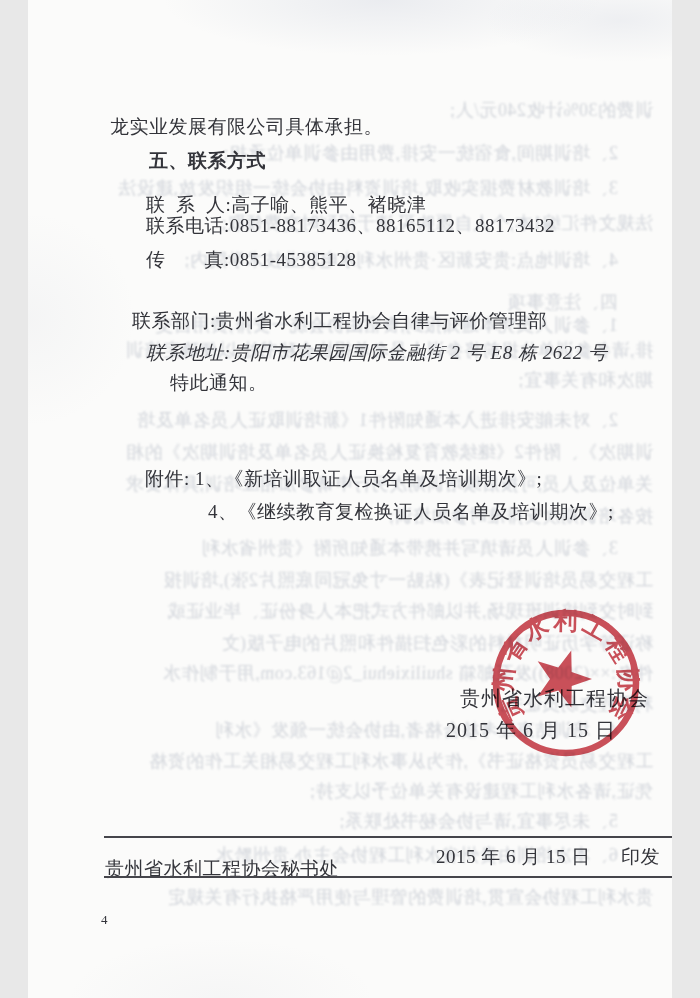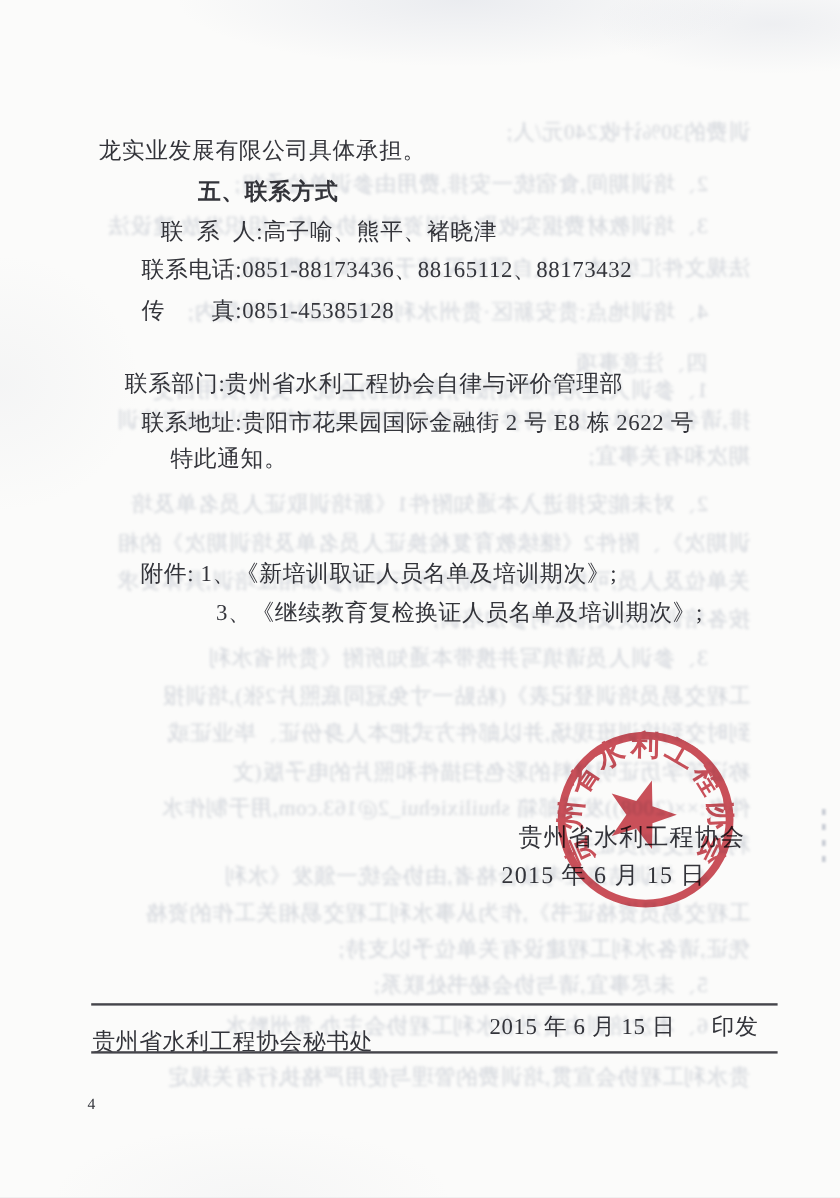--- a/index.html
+++ b/index.html
@@ -1,28 +1,28 @@
 <!DOCTYPE html>
 <html><head>
 <meta charset="utf-8">
 <style>
   html,body{margin:0;padding:0;background:#e8e8e8;}
   .page{
-    position:relative;width:700px;height:998px;margin:0 auto;overflow:hidden;
+    position:relative;width:644px;height:998px;margin:0 auto;overflow:hidden;
     background:
       radial-gradient(55% 9% at 55% 0%, rgba(148,158,186,.16), transparent 62%),
       radial-gradient(35% 7% at 92% 2%, rgba(148,158,186,.13), transparent 60%),
       radial-gradient(28% 18% at 0% 32%, rgba(158,164,182,.07), transparent 60%),
       radial-gradient(40% 10% at 30% 100%, rgba(158,164,182,.06), transparent 60%),
       #fbfbfa;
     font-family:"Liberation Serif","DejaVu Serif",serif;
     color:#33343a;
   }
   .ln{position:absolute;font-size:19px;line-height:22px;white-space:pre;letter-spacing:.5px;}
-  .bold{font-weight:bold;margin-left:44px;}
+  .bold{font-weight:bold;}
   .bleed{position:absolute;left:0;top:0;width:700px;height:998px;transform:scaleX(-1);pointer-events:none;}
   .bleed div{
     position:absolute;font-size:18px;white-space:pre;color:#8a93a4;
     opacity:.36;filter:blur(1.3px);letter-spacing:.5px;line-height:20px;
   }
   .rule{position:absolute;left:76px;width:572px;height:2px;background:#45454b;}
   .pagenum{position:absolute;font-size:13px;letter-spacing:0;}
   .stamp{position:absolute;left:458px;top:603px;width:160px;height:160px;mix-blend-mode:multiply;opacity:.92;}
   .artifact{position:absolute;left:685px;top:674px;width:3px;height:46px;
     background:repeating-linear-gradient(180deg,rgba(120,130,152,.4) 0 5px,transparent 5px 13px);
@@ -58,29 +58,29 @@
       <div style="top: 751px; left: 75px;">工程交易员资格证书》,作为从事水利工程交易相关工作的资格</div>
       <div style="top: 781px; left: 75px;">凭证,请各水利工程建设有关单位予以支持;</div>
       <div style="top: 811px; left: 110px;">5、未尽事宜,请与协会秘书处联系;</div>
       <div style="top: 845px; left: 110px;">6、本次培训由贵州省水利工程协会主办,贵州黔水</div>
       <div style="top: 887px; left: 75px;">贵水利工程协会宣贯,培训费的管理与使用严格执行有关规定</div>
     </div>
 
   <div class="ln" style="top:116px;left:82px;">龙实业发展有限公司具体承担。</div>
   <div class="ln bold" style="top:150px;left:121px;">五、联系方式</div>
 
-  <div class="ln" style="top:183px;left:118px;margin-left:16px;">联  系  人:高子喻、熊平、褚晓津</div>
+  <div class="ln" style="top:194px;left:118px;">联  系  人:高子喻、熊平、褚晓津</div>
   <div class="ln" style="top:215px;left:118px;">联系电话:0851-88173436、88165112、88173432</div>
   <div class="ln" style="top:249px;left:118px;">传　　真:0851-45385128</div>
   <div class="ln" style="top:310px;left:104px;">联系部门:贵州省水利工程协会自律与评价管理部</div>
-  <div class="ln" style="top:342px;left:118px;">联系地址:贵阳市花果园国际金融街 2 号 E8 栋 2622 号</div>
+  <div class="ln" style="top:342px;left:118px;font-style:italic;">联系地址:贵阳市花果园国际金融街 2 号 E8 栋 2622 号</div>
   <div class="ln" style="top:372px;left:118px;margin-left:24px;">特此通知。</div>
 
   <div class="ln" style="top:468px;left:117px;">附件: 1、《新培训取证人员名单及培训期次》;</div>
-  <div class="ln" style="top:501px;left:180px;">3、《继续教育复检换证人员名单及培训期次》;</div>
+  <div class="ln" style="top:501px;left:180px;">4、《继续教育复检换证人员名单及培训期次》;</div>
 
   <div class="ln sig" style="top:687px;left:432px;font-size:20px;">贵州省水利工程协会</div>
   <div class="ln sig" style="top:719px;left:418px;font-size:20px;">2015 年 6 月 15 日</div>
 
   <svg class="stamp" viewBox="0 0 160 160">
     <defs>
       <path id="sealArc" d="M 37.4 113.2 A 54 54 0 1 1 122.6 113.2" fill="none"></path>
     </defs>
     <circle cx="80" cy="80" r="70" fill="none" stroke-width="6.5" stroke="#c8424d"></circle>
     <g transform="translate(76,76) rotate(8)">

